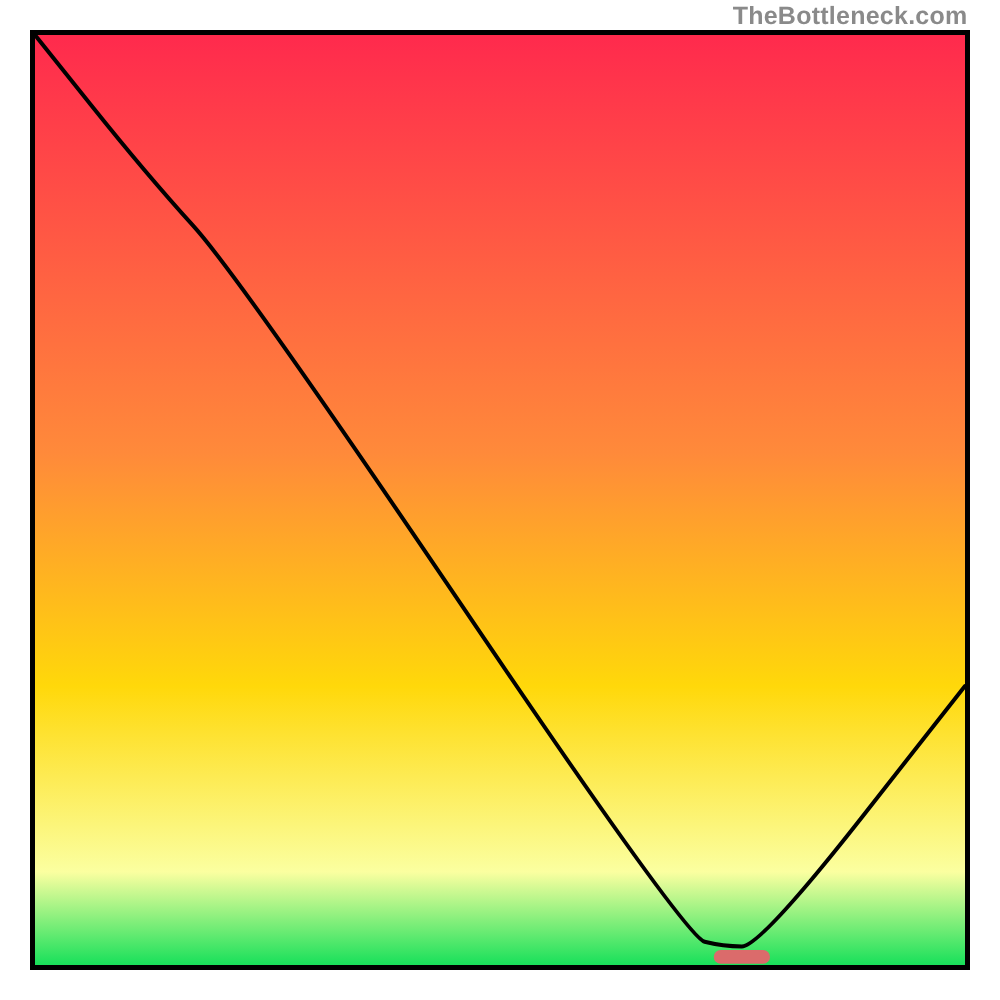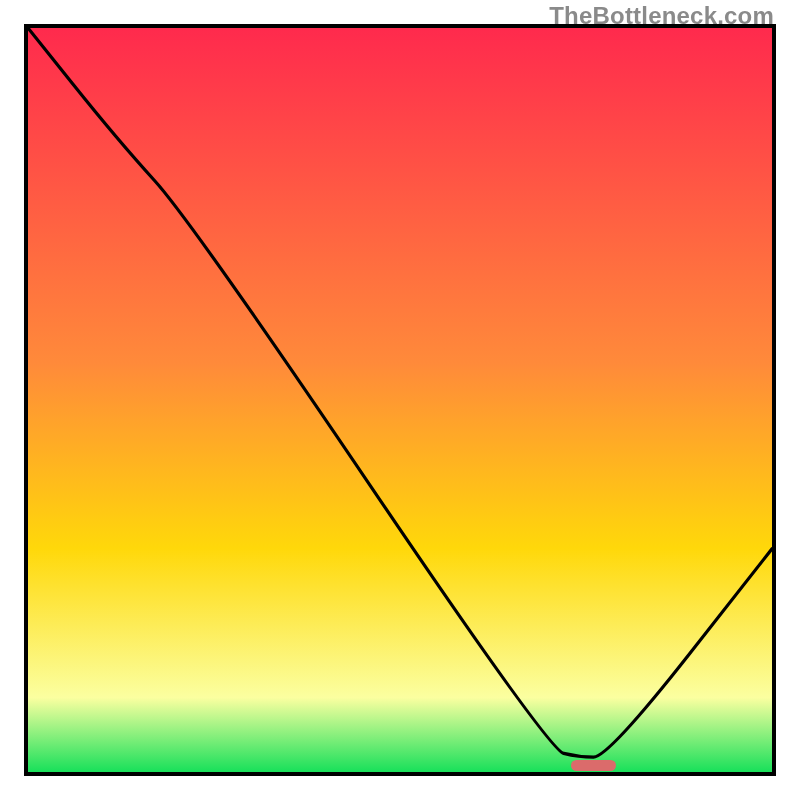--- a/index.html
+++ b/index.html
@@ -24,21 +24,21 @@
     left: 28px;
     top: 28px;
     width: 744px;
     height: 744px;
   }
   .watermark {
     position: absolute;
     top: 2px;
     right: 26px;
     font-family: Arial, Helvetica, sans-serif;
-    font-size: 24px;
+    font-size: 20px;
     font-weight: 600;
     color: #8a8a8a;
     letter-spacing: 0.2px;
   }
   .curve {
     position: absolute;
     left: 28px;
     top: 28px;
     width: 744px;
     height: 744px;

